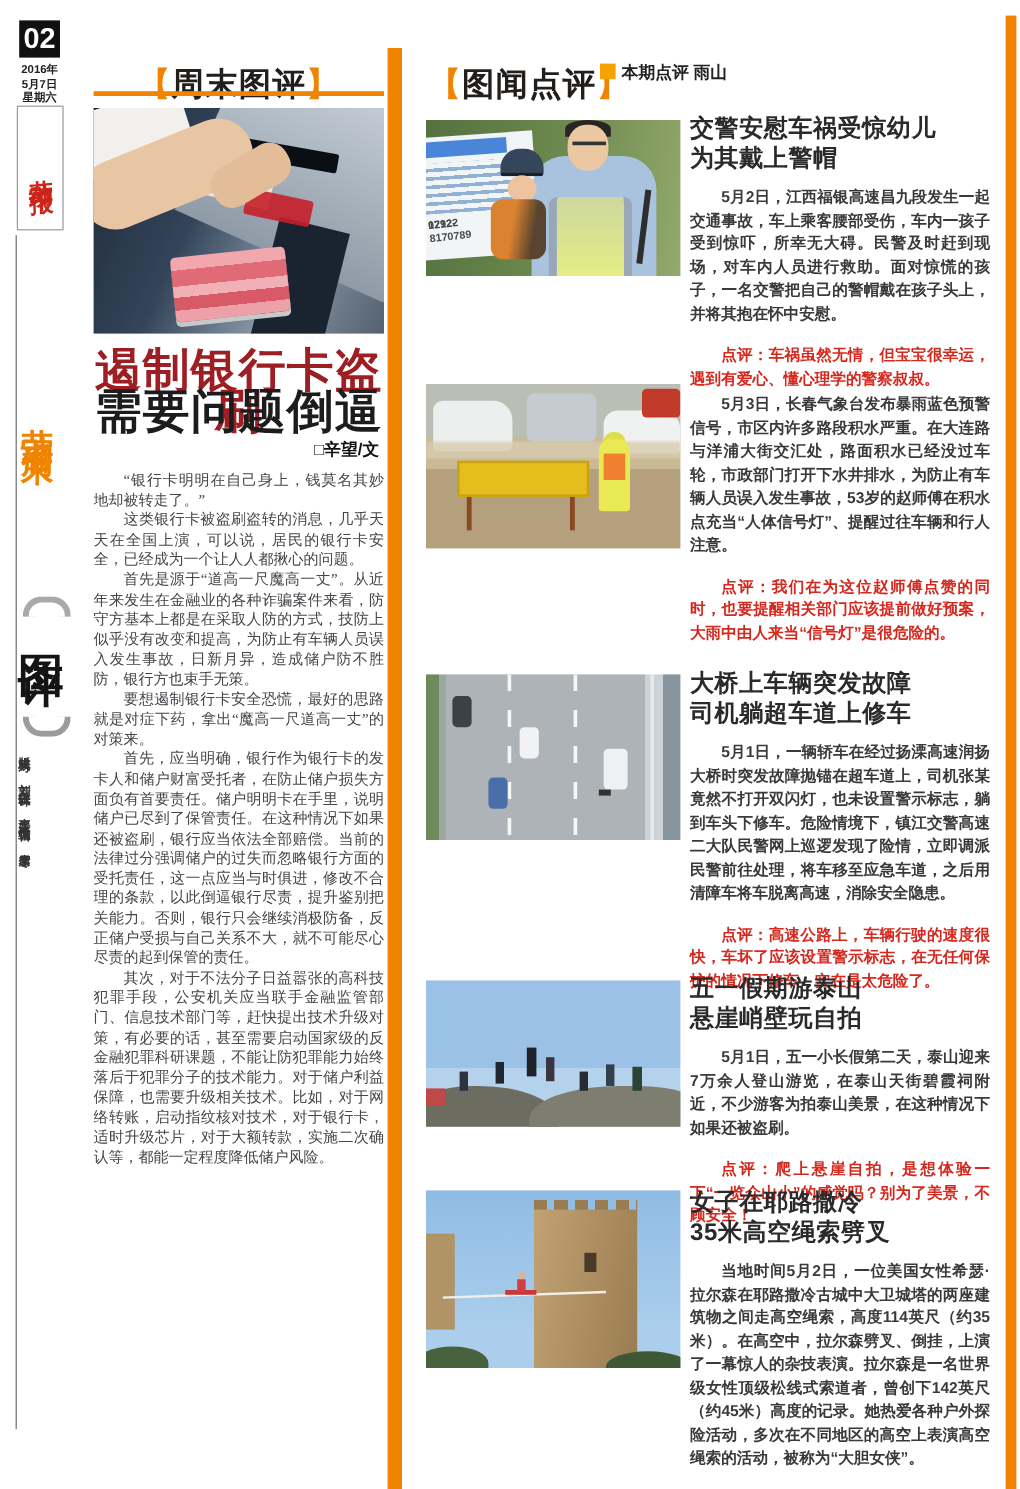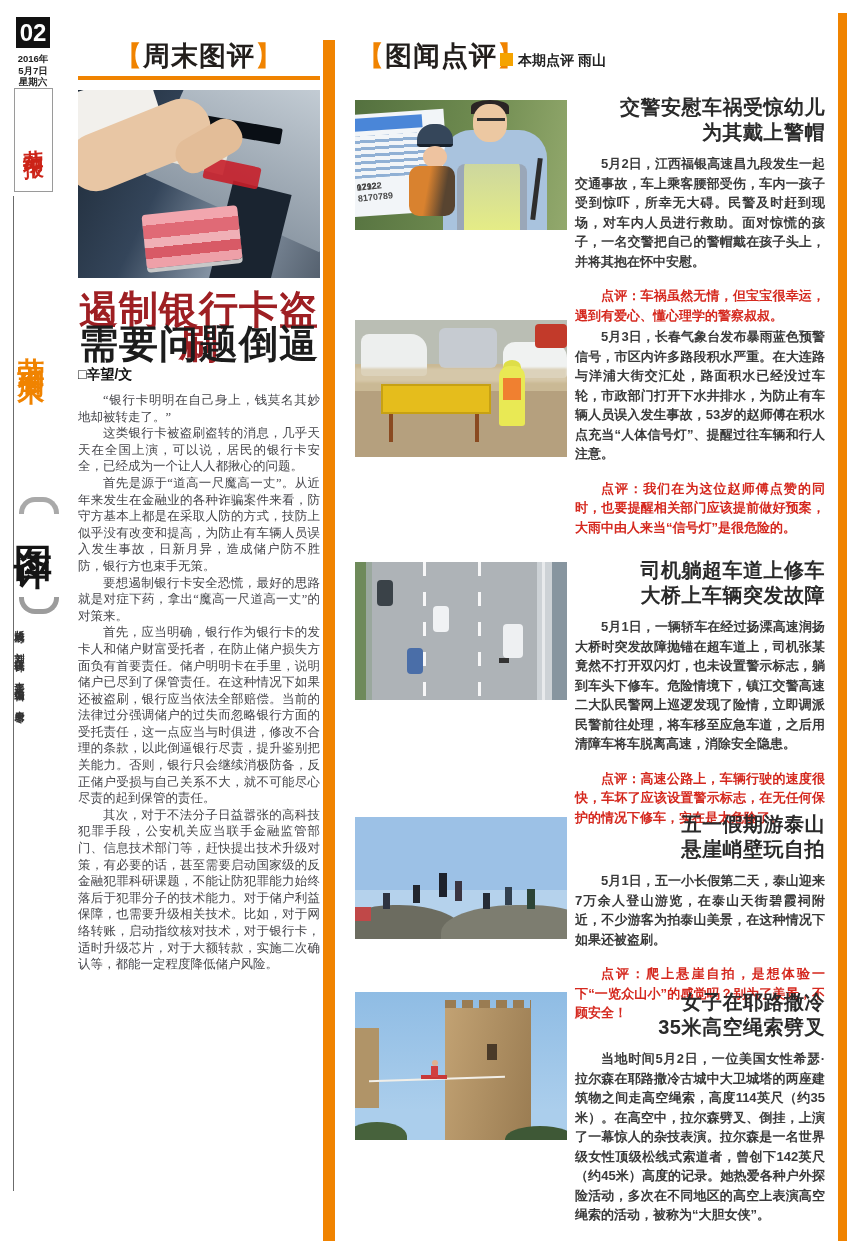--- a/index.html
+++ b/index.html
@@ -27,21 +27,21 @@
   .bracket.top{top:497px;border-bottom:none;border-radius:16px 16px 0 0;border-color:#a9a9a9;}
   .bracket.bottom{top:597px;border-top:none;border-radius:0 0 16px 16px;}
   .v-tupin{position:absolute;left:14px;top:515px;writing-mode:vertical-rl;
            font-size:38px;font-weight:900;color:#141414;letter-spacing:6px;line-height:1;}
   .credits{position:absolute;left:12px;top:622px;height:130px;writing-mode:vertical-rl;
            font-size:10px;font-weight:bold;color:#333;line-height:14px;letter-spacing:1px;}
   .credits .cred{margin-left:2px;}
   .credits .cred .nm{margin-top:8px;display:inline;}
 
   
-  .col-header{position:absolute;font-weight:900;color:#221e1c;letter-spacing:1px;white-space:nowrap;}
+  .col-header{position:absolute;font-weight:900;color:#221e1c;letter-spacing:1px;white-space:nowrap;margin-top:14px;}
   .col-header .brk{color:#f08300;font-weight:900;}
   .lh{left:78px;top:38px;width:242px;text-align:center;font-size:27px;}
   .rh{left:357px;top:38px;font-size:27px;}
   .orange-rule{position:absolute;left:78px;top:76px;width:242px;height:4px;background:#f08300;}
   .subheader{position:absolute;left:500px;top:52px;font-size:14px;font-weight:bold;color:#222;}
   .subheader .sq{display:inline-block;width:13px;height:13px;background:#f5a300;
                  margin-right:5px;vertical-align:-1px;}
 
   
   .photo-frame{position:absolute;overflow:hidden;background:#888;}
@@ -62,31 +62,31 @@
             transform:rotate(-30deg);}
   .atm-cash{left:66px;top:120px;width:96px;height:54px;background:
             linear-gradient(#f2a6ae 0 20%,#e06a76 20% 45%,#f0b0b6 45% 62%,#d85a66 62% 82%,#eea0a8 82%);
             transform:rotate(-6deg);border-radius:4px;box-shadow:0 4px 0 #c8c8c8;}
   .atm-dark{left:140px;top:96px;width:60px;height:120px;background:#1a2430;transform:rotate(14deg);}
 
   .headline{position:absolute;left:78px;width:242px;text-align:center;font-weight:900;
             font-size:39px;letter-spacing:1px;line-height:34px;}
   .hl1{top:293px;color:#9e1f23;}
   .hl2{top:327px;color:#1c1c1c;}
-  .byline{position:absolute;left:78px;top:366px;width:238px;text-align:left;
+  .byline{position:absolute;left:78px;top:366px;width:238px;text-align:right;
           font-size:14px;font-weight:bold;color:#111;}
   .article{position:absolute;left:78px;top:392px;width:242px;height:795px;overflow:hidden;
            font-family:"Liberation Serif",serif;font-size:12.5px;line-height:16.6px;
            color:#45454a;text-align:justify;}
   .article p{margin:0;text-indent:2em;}
 
   
   .item{position:absolute;left:355px;width:482px;}
   .item .txt{position:absolute;left:220px;top:0;width:250px;}
-  .item .title{font-size:20px;font-weight:900;color:#2a2a2a;line-height:25px;letter-spacing:.5px;text-align:right;}
+  .item .title{font-size:20px;font-weight:900;color:#2a2a2a;line-height:25px;letter-spacing:.5px;}
   .item .body{margin-top:9px;font-size:13px;font-weight:600;line-height:19.5px;color:#3a3a3a;
               text-align:justify;text-indent:2em;}
   .item .comment{margin-top:15px;font-size:13px;font-weight:bold;line-height:19.5px;color:#d5281e;
                  text-align:justify;text-indent:2em;}
   .ph{position:absolute;left:0;width:212px;overflow:hidden;}
   .ph *{position:absolute;}
 
   .i1{top:95px;height:225px;}   .i1 .ph{top:5px;height:130px;}
   .i2{top:318px;height:235px;}  .i2 .ph{top:2px;height:137px;}
   .i3{top:558px;height:245px;}  .i3 .ph{top:4px;height:138px;}
@@ -291,22 +291,22 @@
       <div class="p3-lane2"></div>
       <div class="p3-rail"></div>
       <div class="p3-carA"></div>
       <div class="p3-carB"></div>
       <div class="p3-carC"></div>
       <div class="p3-stop"></div>
       <div class="p3-man"></div>
     </div>
     <div class="txt">
       <div class="title">
+        <div>大桥上车辆突发故障</div>
         <div>司机躺超车道上修车</div>
-        <div>大桥上车辆突发故障</div>
       </div>
       <div class="body">5月1日，一辆轿车在经过扬溧高速润扬大桥时突发故障抛锚在超车道上，司机张某竟然不打开双闪灯，也未设置警示标志，躺到车头下修车。危险情境下，镇江交警高速二大队民警网上巡逻发现了险情，立即调派民警前往处理，将车移至应急车道，之后用清障车将车脱离高速，消除安全隐患。</div>
       <div class="comment"><span>点评：</span><span>高速公路上，车辆行驶的速度很快，车坏了应该设置警示标志，在无任何保护的情况下修车，实在是太危险了。</span></div>
     </div>
   </div>
 
   <div class="item i4">
     <div class="ph ph4">
       <div class="p4-rockA"></div>
       <div class="p4-rockB"></div>

